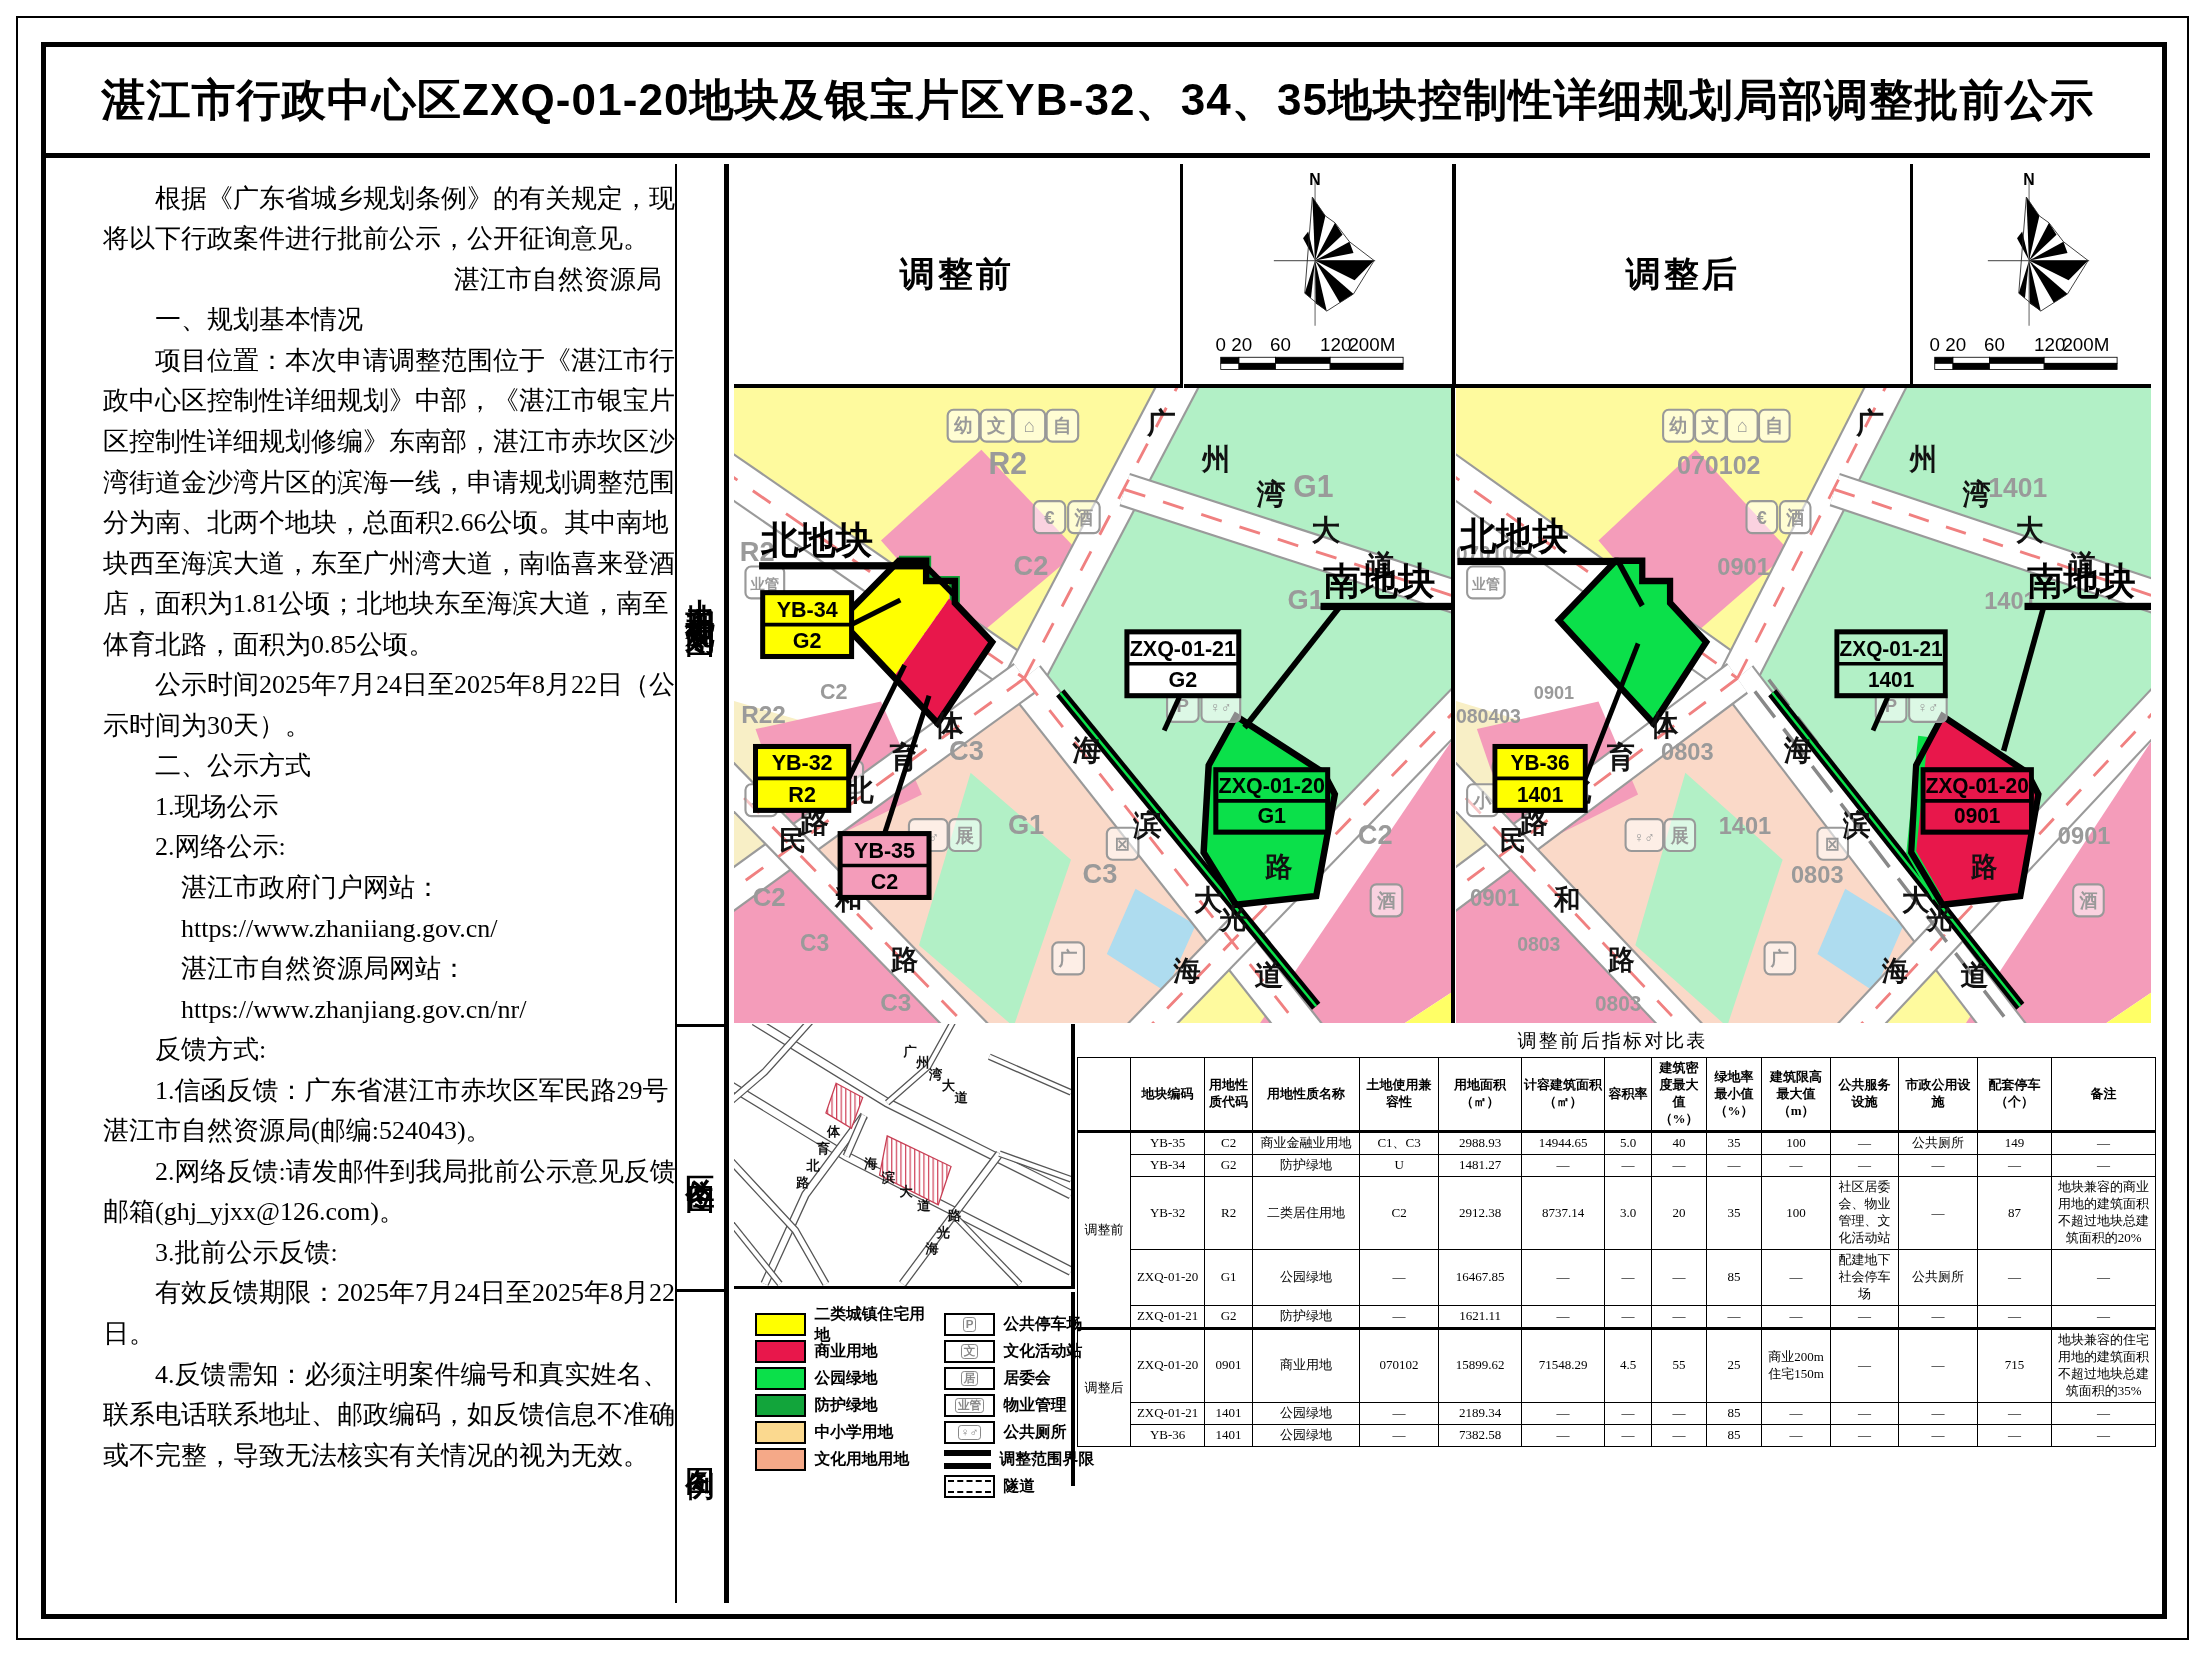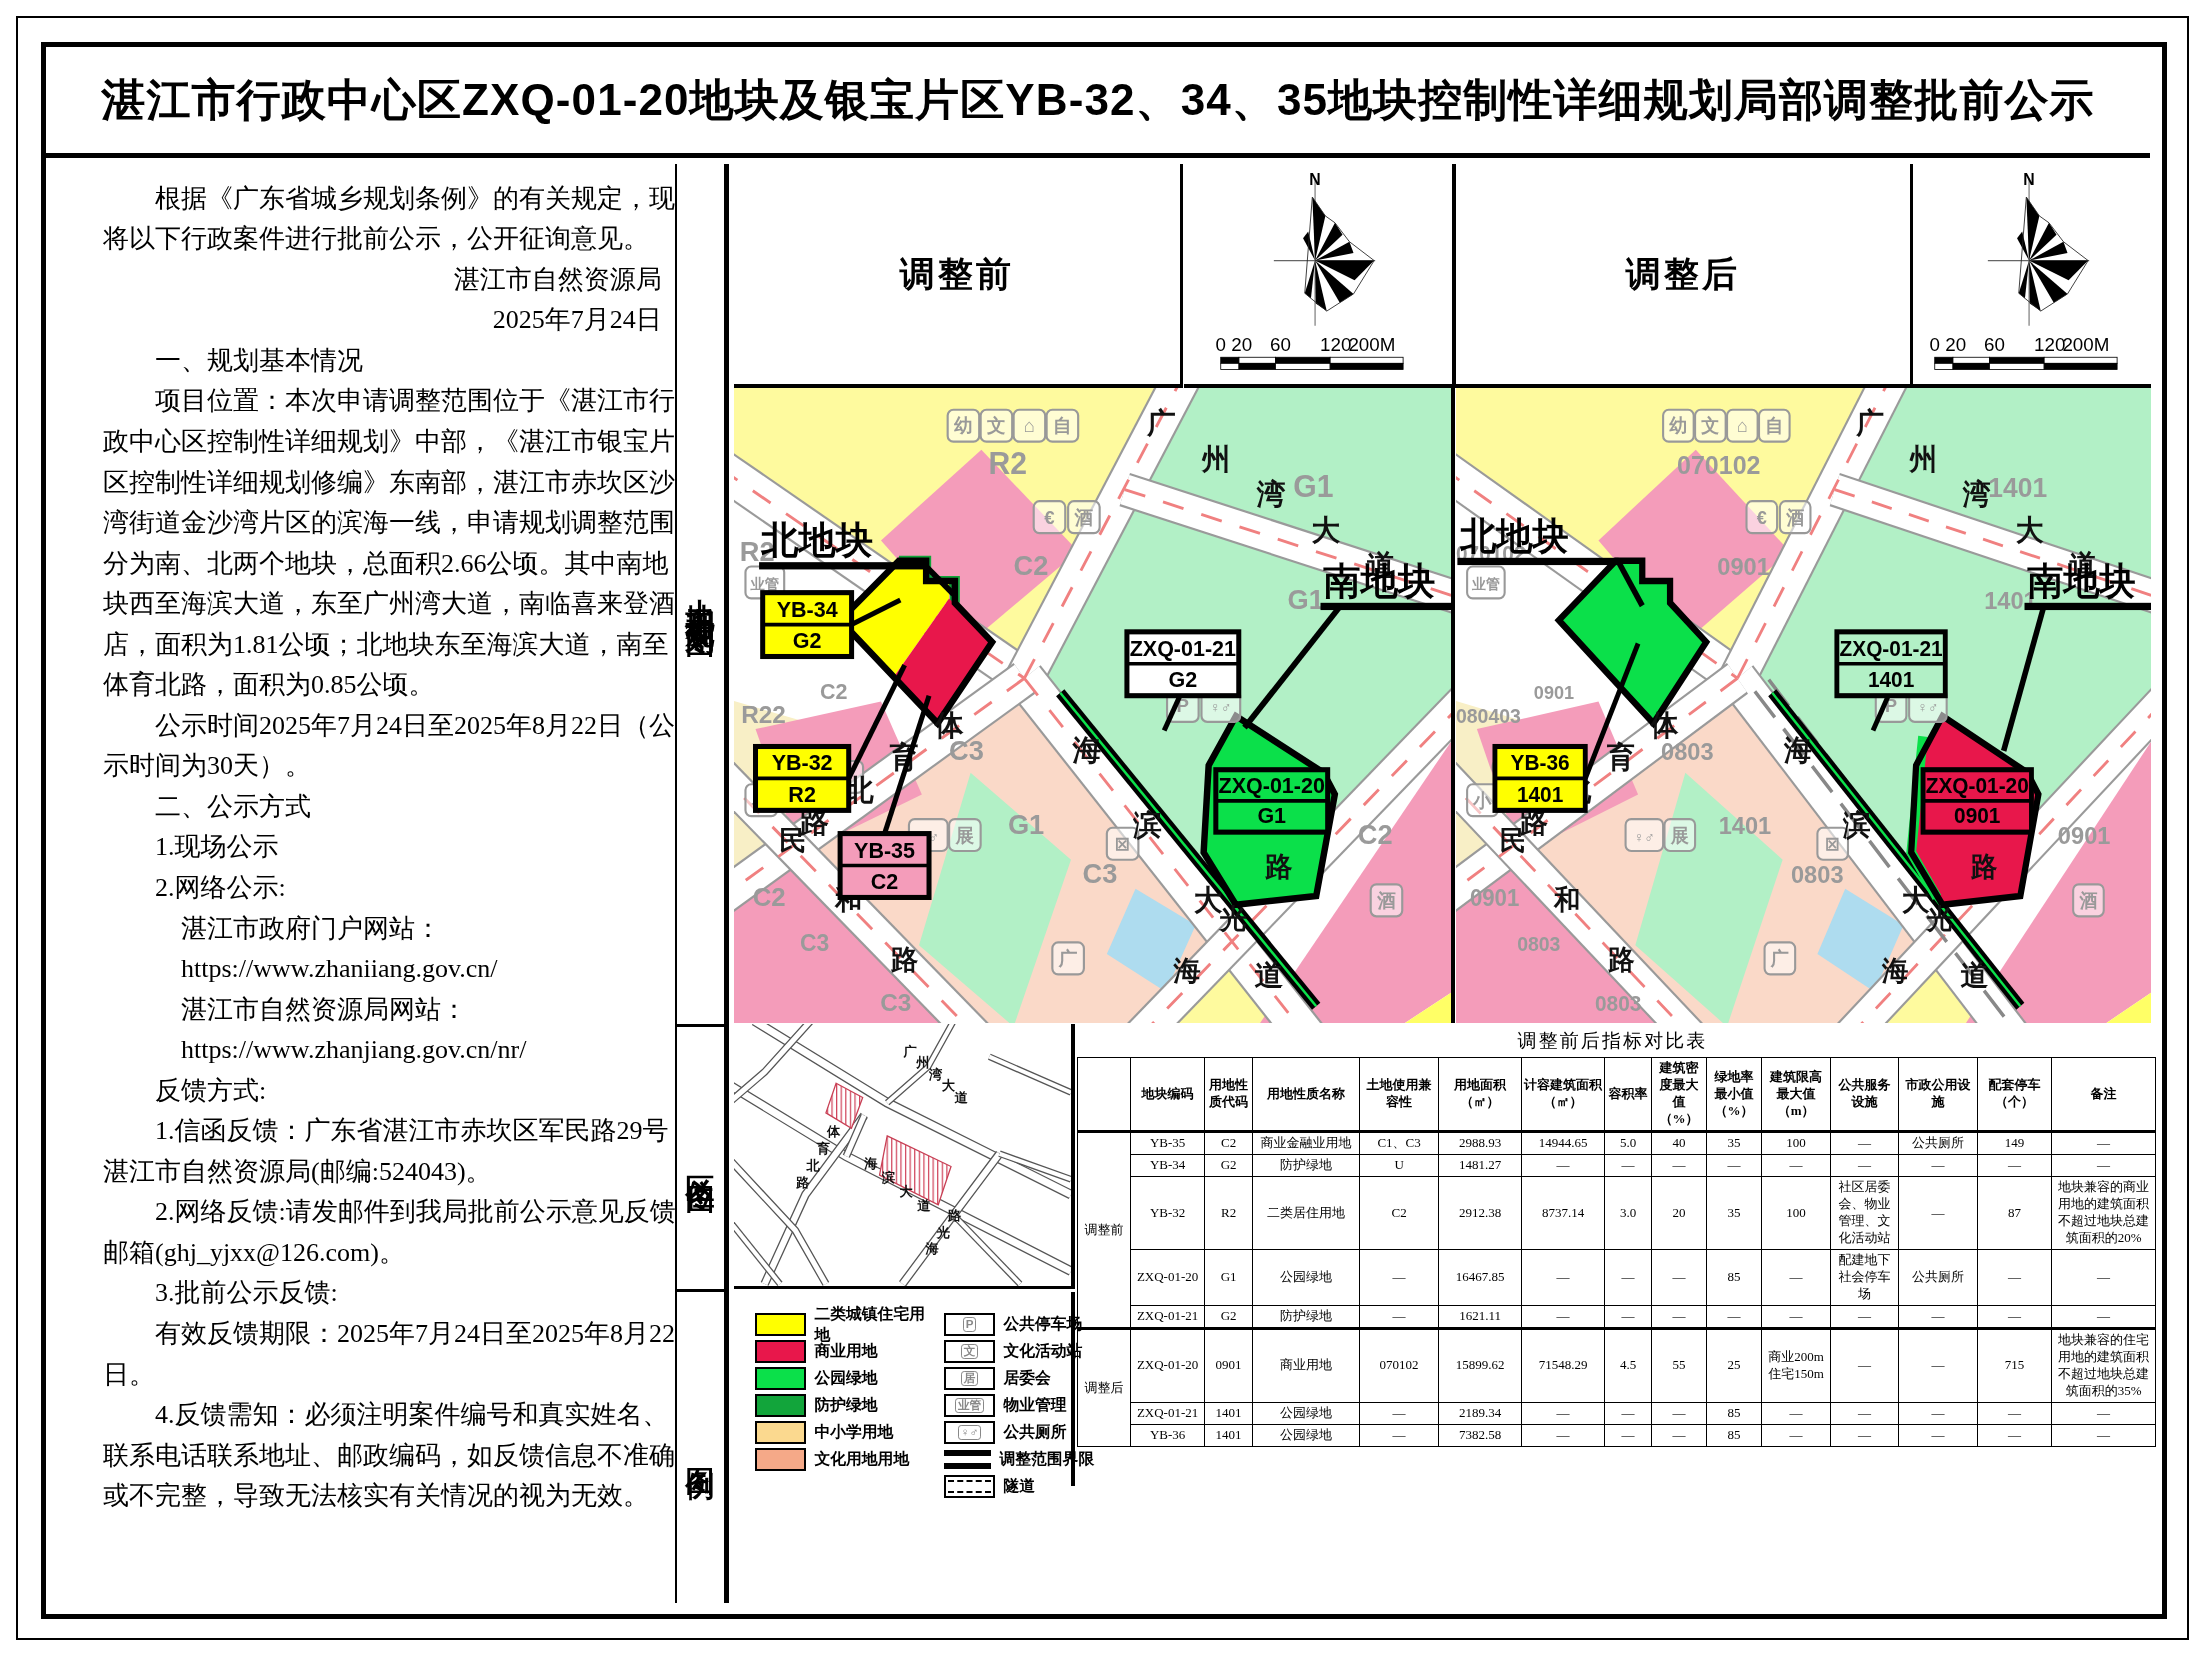--- a/index.html
+++ b/index.html
@@ -80,21 +80,20 @@
   <div class="outer-border abs"></div>
   <div class="frame">
 
     <div class="abs title-band">
       <h1>湛江市行政中心区ZXQ-01-20地块及银宝片区YB-32、34、35地块控制性详细规划局部调整批前公示</h1>
     </div>
 
     <div class="abs left-text" id="notice-text">
         <p class="lt-p">根据《广东省城乡规划条例》的有关规定，现将以下行政案件进行批前公示，公开征询意见。</p>
         <p class="lt-right">湛江市自然资源局</p>
-        <p class="lt-right">2025年7月24日</p>
         <p class="lt-p">一、规划基本情况</p>
         <p class="lt-p">项目位置：本次申请调整范围位于《湛江市行政中心区控制性详细规划》中部，《湛江市银宝片区控制性详细规划修编》东南部，湛江市赤坎区沙湾街道金沙湾片区的滨海一线，申请规划调整范围分为南、北两个地块，总面积2.66公顷。其中南地块西至海滨大道，东至广州湾大道，南临喜来登酒店，面积为1.81公顷；北地块东至海滨大道，南至体育北路，面积为0.85公顷。</p>
         <p class="lt-p">公示时间2025年7月24日至2025年8月22日（公示时间为30天）。</p>
         <p class="lt-p">二、公示方式</p>
         <p class="lt-sub">1.现场公示</p>
         <p class="lt-sub">2.网络公示:</p>
         <p class="lt-sub2">湛江市政府门户网站：</p>
         <p class="lt-sub2">https://www.zhaniiang.gov.cn/</p>
         <p class="lt-sub2">湛江市自然资源局网站：</p>
         <p class="lt-sub2">https://www.zhanjiang.gov.cn/nr/</p>

